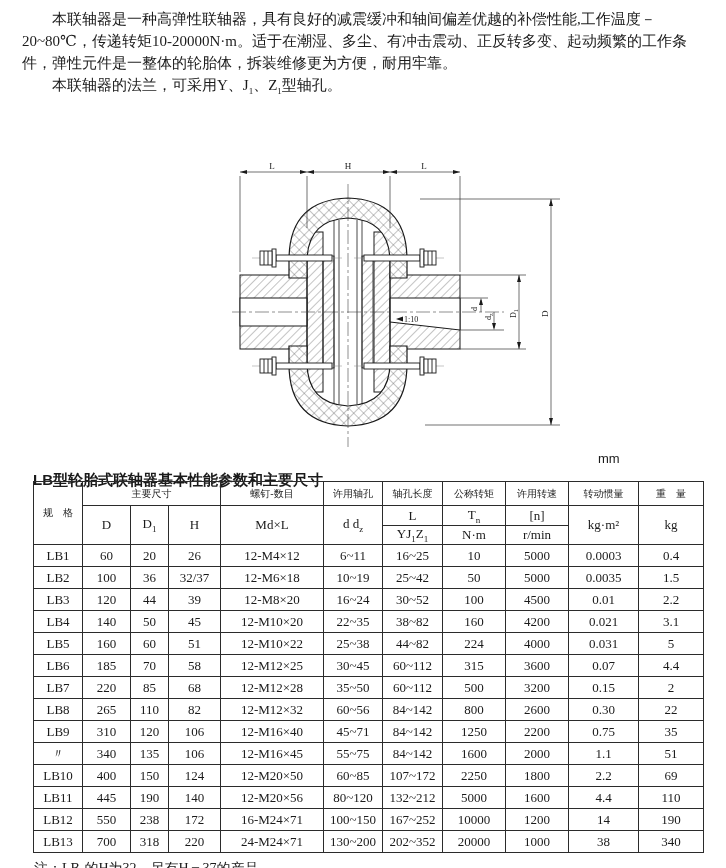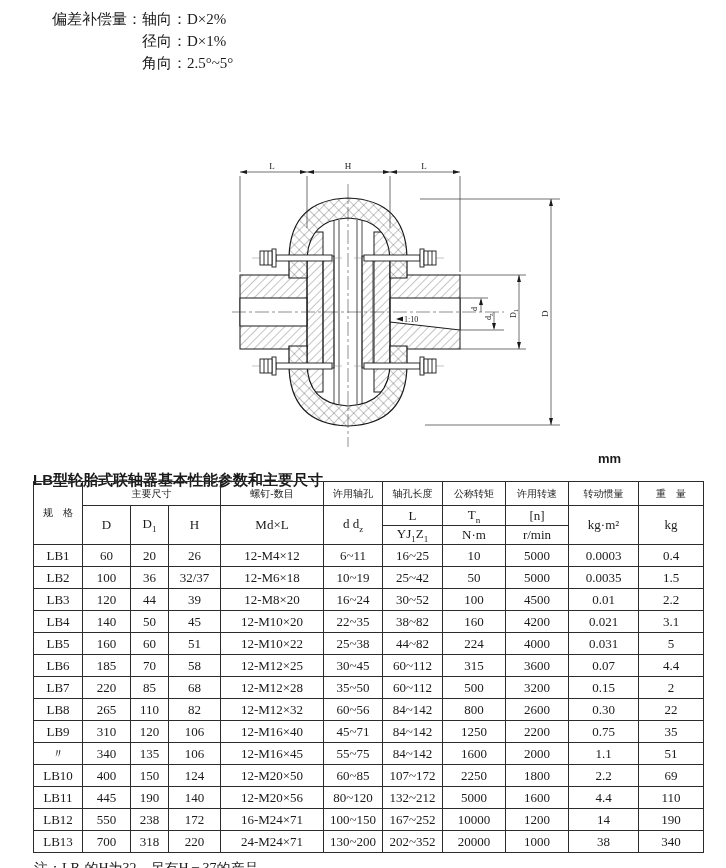--- a/index.html
+++ b/index.html
@@ -9,46 +9,40 @@
     -webkit-font-smoothing:antialiased;overflow:hidden;
   }
   .intro{position:absolute;top:8px;left:22px;width:694px;font-size:15px;line-height:22px;}
   .intro p{margin:0;text-indent:2em;}
   .comp-block{display:flex;margin-left:2em;}
   .comp-label{white-space:nowrap;}
   .comp-items div{white-space:nowrap;}
   .drawing{position:absolute;top:160px;left:230px;width:340px;height:290px;}
   .tbl-title-row{position:absolute;top:449px;left:33px;width:670px;text-align:left;
     font-family:"Liberation Sans","DejaVu Sans",sans-serif;font-weight:bold;font-size:15px;margin-top:22px;}
-  .tbl-unit{position:absolute;top:451px;left:598px;font-family:"Liberation Sans","DejaVu Sans",sans-serif;font-size:13px;font-weight:bold;}
+  .tbl-unit{position:absolute;top:451px;left:598px;font-family:"Liberation Sans","DejaVu Sans",sans-serif;font-size:13px;font-weight:normal;}
   table.spec{position:absolute;top:481px;left:33px;width:670px;border-collapse:collapse;table-layout:fixed;
     font-size:13px;}
   table.spec th,table.spec td{border:1px solid #2b2b2b;text-align:center;vertical-align:middle;
     font-weight:normal;padding:0 1px;overflow:hidden;white-space:nowrap;}
   table.spec{border:1.5px solid #222;}
   tr.h1 th{height:23px;font-size:10px;}
   tr.h2 th{height:19px;}
   tr.h3 th{height:18px;}
   table.spec tbody td{height:21px;font-size:13px;}
   sub{font-size:9px;}
   .note{position:absolute;top:848px;left:34px;font-size:14px;margin-top:12px;}
   svg text{font-family:"Liberation Serif","DejaVu Serif",serif;fill:#1a1a1a;}
 </style>
 </head>
 <body>
 
 <div class="intro">
-  <div class="comp-block">
-    <div class="comp-label">偏差补偿量：</div>
-    <div class="comp-items">
-      <div><span>轴向：</span><span>D×2%</span></div>
-      <div><span>径向：</span><span>D×1%</span></div>
-      <div><span>角向：</span><span>2.5°~5°</span></div>
-    </div>
-  </div>
+  <p>本联轴器是一种高弹性联轴器，具有良好的减震缓冲和轴间偏差优越的补偿性能,工作温度－20~80℃，传递转矩10-20000N·m。适于在潮湿、多尘、有冲击震动、正反转多变、起动频繁的工作条件，弹性元件是一整体的轮胎体，拆装维修更为方便，耐用牢靠。</p>
+  <p><span>本联轴器的法兰，可采用Y、J</span><sub>1</sub><span>、Z</span><sub>1</sub><span>型轴孔。</span></p>
 </div>
 
 <div class="drawing">
 <svg width="340" height="290" viewBox="0 0 340 290">
   <defs>
     <pattern id="hatch" width="6" height="6" patternUnits="userSpaceOnUse" patternTransform="rotate(45)">
       <line x1="0" y1="0" x2="0" y2="6" stroke="#555" stroke-width="0.7"></line>
     </pattern>
     <pattern id="xhatch" width="7" height="7" patternUnits="userSpaceOnUse" patternTransform="rotate(45)">
       <line x1="0" y1="0" x2="0" y2="7" stroke="#555" stroke-width="0.7"></line>

